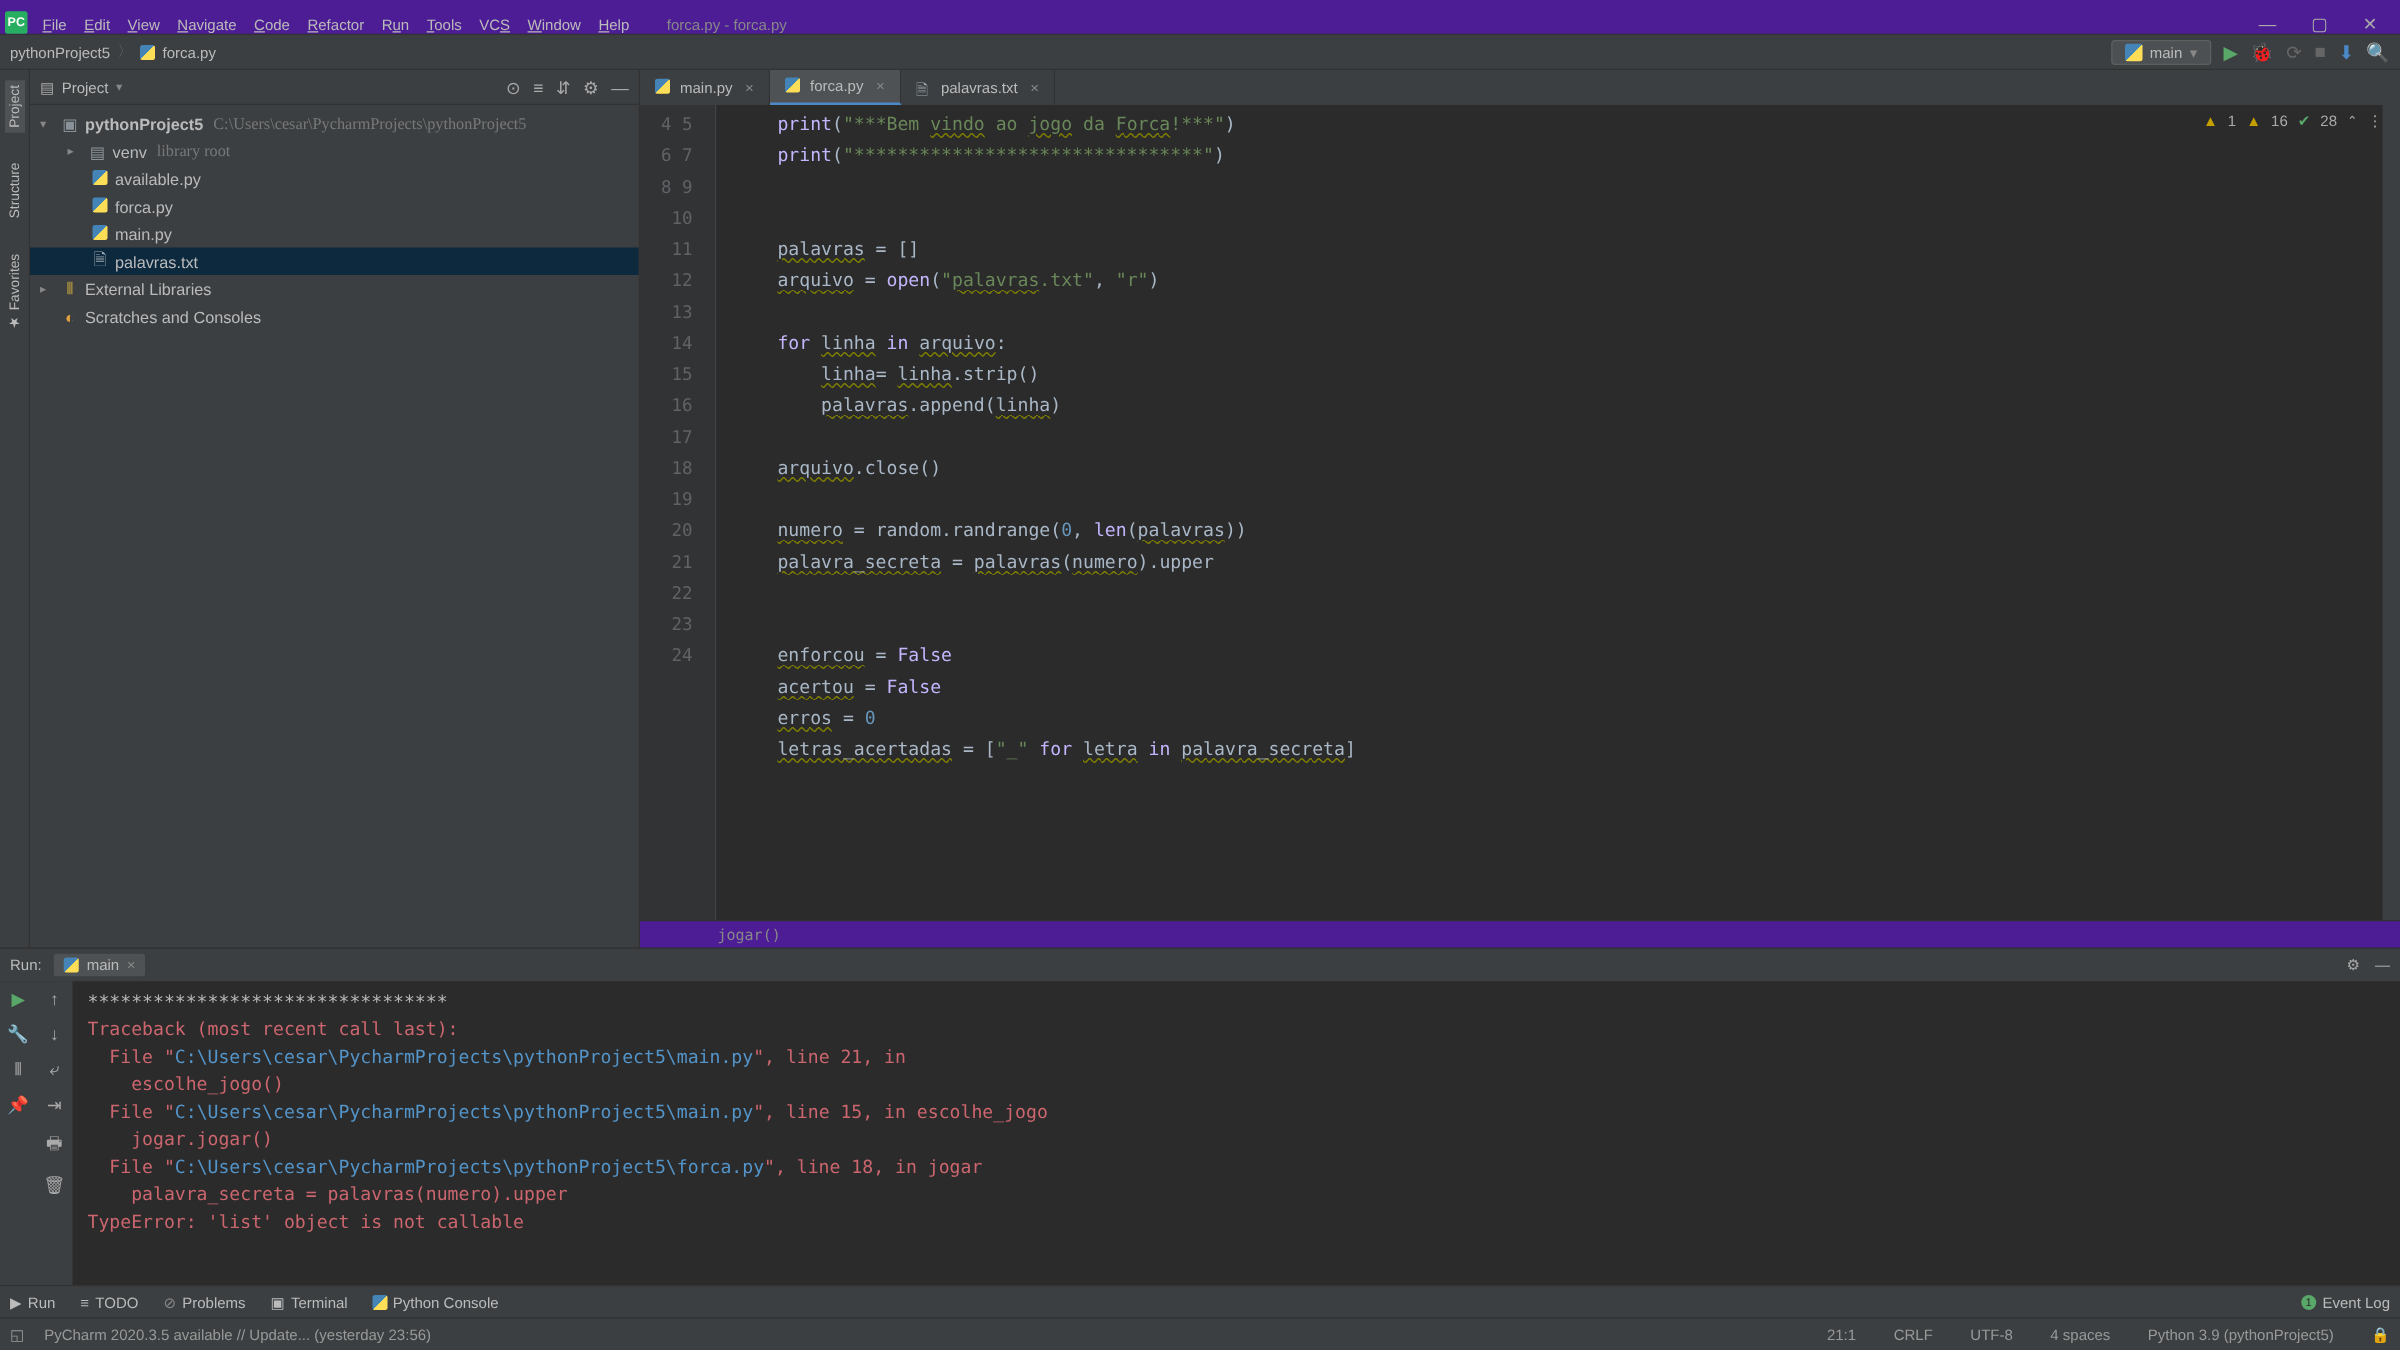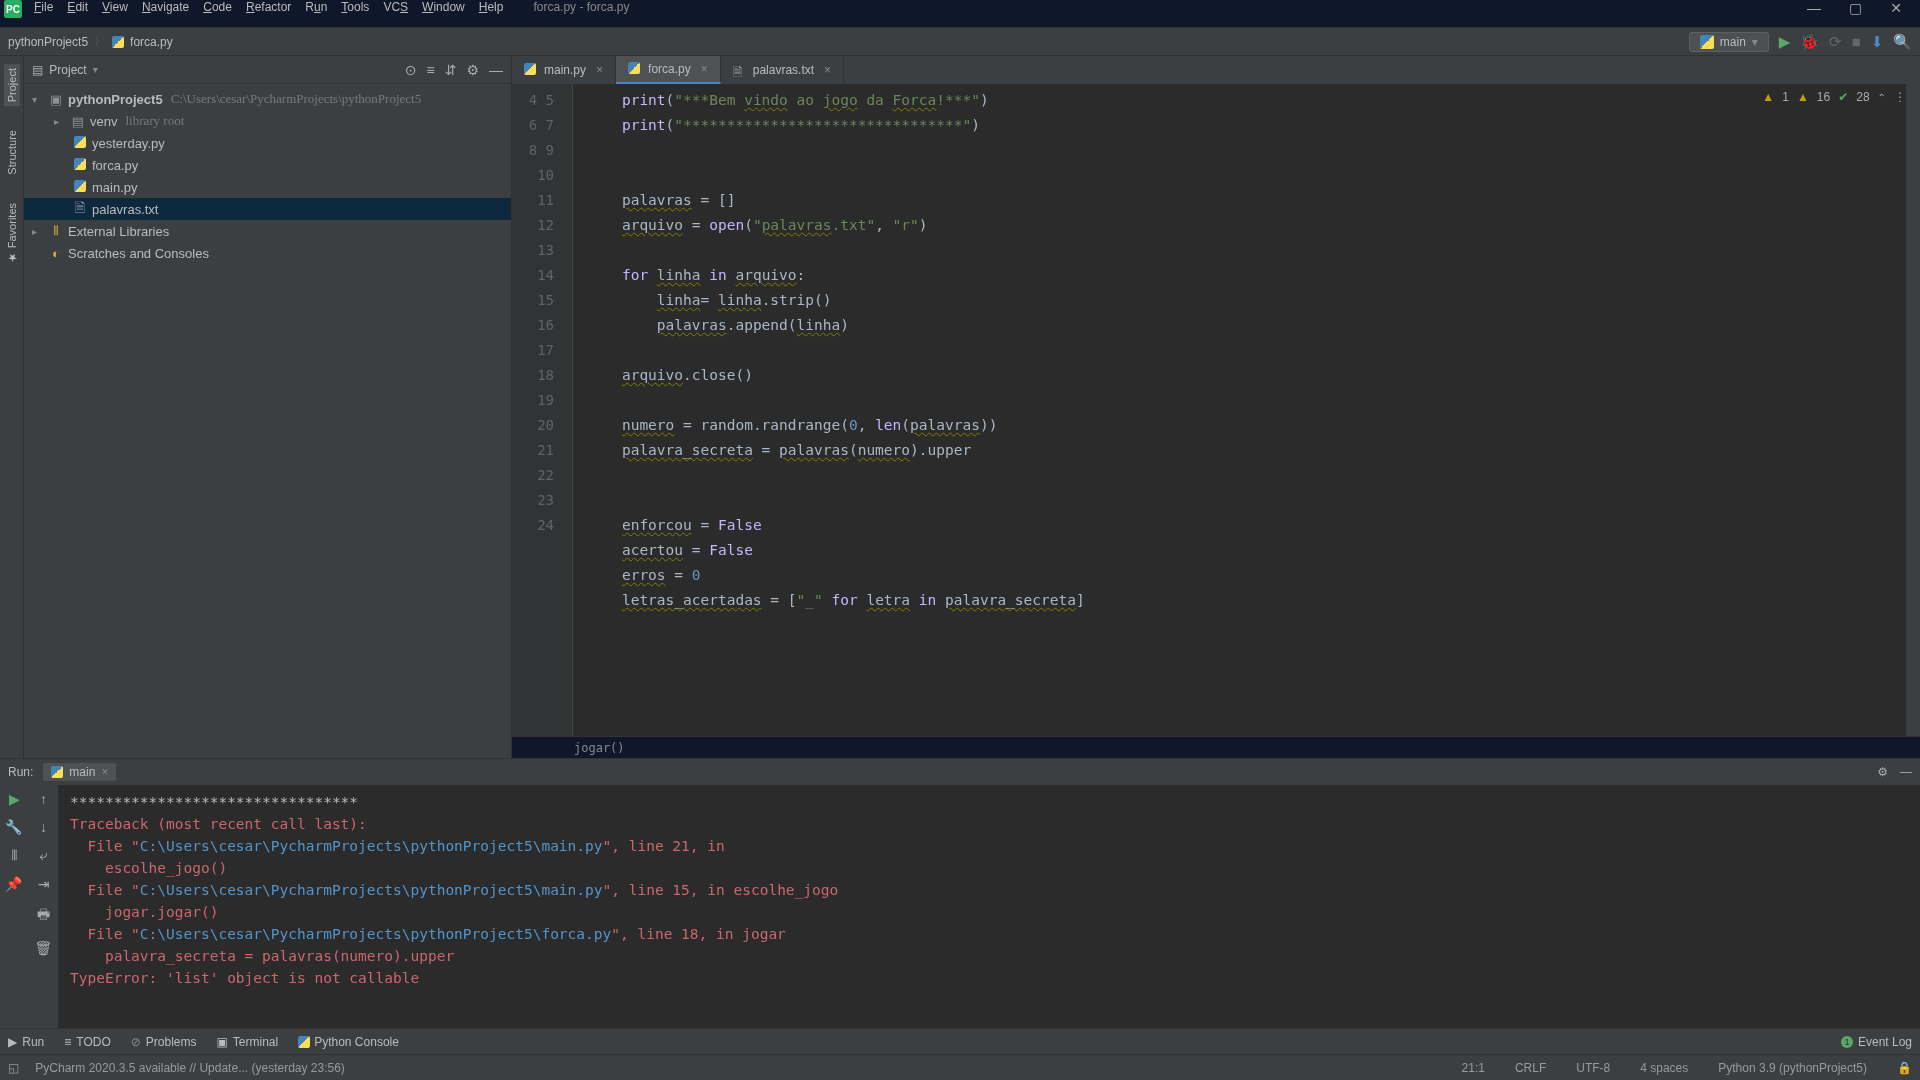--- a/index.html
+++ b/index.html
@@ -1,17 +1,17 @@
 <!DOCTYPE html>
 <html><head>
 <meta charset="utf-8">
 <style>
 * { margin: 0; padding: 0; box-sizing: border-box; }
 body { font-family: "Segoe UI", Arial, sans-serif; font-size: 12px; background: #2b2b2b; color: #bbb; overflow: hidden; width: 1920px; height: 1080px; }
-.titlebar { height: 28px; background: #0f172a; display: flex; align-items: flex-start; padding: 0 4px; border-bottom: 1px solid #323232; }
+.titlebar { height: 28px; background: #4c1d95; display: flex; align-items: flex-end; padding: 0 4px; border-bottom: 1px solid #323232; }
 .titlebar .app-icon { width: 18px; height: 18px; background: #27ae60; display: inline-flex; align-items: center; justify-content: center; color: #fff; font-size: 10px; font-weight: bold; border-radius: 2px; margin-right: 12px; }
 .titlebar .menu { display: flex; gap: 14px; }
 .titlebar .menu span { color: #bbb; cursor: default; }
 .titlebar .menu span u { text-decoration: underline; }
 .titlebar .title { margin-left: 30px; color: #888; }
 .titlebar .win-controls { margin-left: auto; display: flex; gap: 28px; padding-right: 14px; color: #aaa; font-size: 14px; }
 .navbar { height: 28px; background: #3c3f41; display: flex; align-items: center; padding: 0 8px; border-bottom: 1px solid #323232; }
 .navbar .crumb { display: flex; align-items: center; gap: 6px; color: #bbb; }
 .navbar .crumb .sep { color: #666; }
 .navbar .pyicon { width: 12px; height: 12px; display: inline-block; background: linear-gradient(135deg, #4584b6 50%, #ffde57 50%); border-radius: 2px; }
@@ -52,21 +52,21 @@
 .gutter-nums { width: 60px; background: #313335; text-align: right; padding: 4px 18px 4px 0; color: #606366; font-family: Consolas, monospace; font-size: 14px; line-height: 25px; }
 .code { flex: 1; font-family: Consolas, monospace; font-size: 14.5px; line-height: 25px; padding: 4px 0 4px 14px; white-space: pre; color: #a9b7c6; position: relative; border-left: 1px solid #404244; }
 .code .kw { color: #c4b5fd; }
 .code .str { color: #6a8759; }
 .code .num { color: #6897bb; }
 .code .warn { text-decoration: underline wavy #808000; text-decoration-thickness: 1px; text-underline-offset: 2px; }
 .inspection-bar { position: absolute; top: 6px; right: 14px; display: flex; gap: 8px; align-items: center; font-size: 12px; color: #aaa; }
 .inspection-bar .tri-yellow { color: #c4a000; }
 .inspection-bar .tick-green { color: #59a869; }
 .inspection-bar .up { font-size: 10px; }
-.breadcrumb-bar { height: 22px; background: #0f172a; color: #888; padding-left: 62px; font-family: Consolas, monospace; font-size: 12px; display: flex; align-items: center; border-top: 1px solid #323232; }
+.breadcrumb-bar { height: 22px; background: #4c1d95; color: #888; padding-left: 62px; font-family: Consolas, monospace; font-size: 12px; display: flex; align-items: center; border-top: 1px solid #323232; }
 .right-scrollbar { width: 14px; background: #3c3f41; }
 .run-panel { height: 270px; background: #2b2b2b; border-top: 1px solid #323232; display: flex; flex-direction: column; }
 .run-header { height: 26px; background: #3c3f41; display: flex; align-items: center; padding: 0 8px; gap: 10px; }
 .run-header .run-tab { background: #4e5254; padding: 2px 8px; display: flex; align-items: center; gap: 6px; border-radius: 2px; }
 .run-header .right { margin-left: auto; display: flex; gap: 12px; color: #aaa; }
 .run-body { flex: 1; display: flex; }
 .run-toolbar { width: 58px; background: #3c3f41; display: flex; }
 .run-toolbar-col { width: 29px; display: flex; flex-direction: column; align-items: center; padding-top: 6px; gap: 12px; color: #aaa; font-size: 14px; }
 .console { flex: 1; font-family: Consolas, monospace; font-size: 14.5px; line-height: 22px; padding: 6px 12px; white-space: pre; overflow: hidden; color: #bbb; }
 .console .err { color: #cc666e; }
@@ -160,21 +160,21 @@
       <div class="tree-row">
         <span class="indent" style="width:18px"></span>
           <span class="arrow">▸</span>
           <span class="icon folder-icon">▤</span>
         <span class="label">venv</span>
         <span class="hint">library root</span>
       </div>
       <div class="tree-row">
         <span class="indent" style="width:36px"></span>
           <span class="icon"><span class="py-dot"></span></span>
-        <span class="label">yesterday.py</span>
+        <span class="label">available.py</span>
       </div>
       <div class="tree-row">
         <span class="indent" style="width:36px"></span>
           <span class="icon"><span class="py-dot"></span></span>
         <span class="label">forca.py</span>
       </div>
       <div class="tree-row">
         <span class="indent" style="width:36px"></span>
           <span class="icon"><span class="py-dot"></span></span>
         <span class="label">main.py</span>

